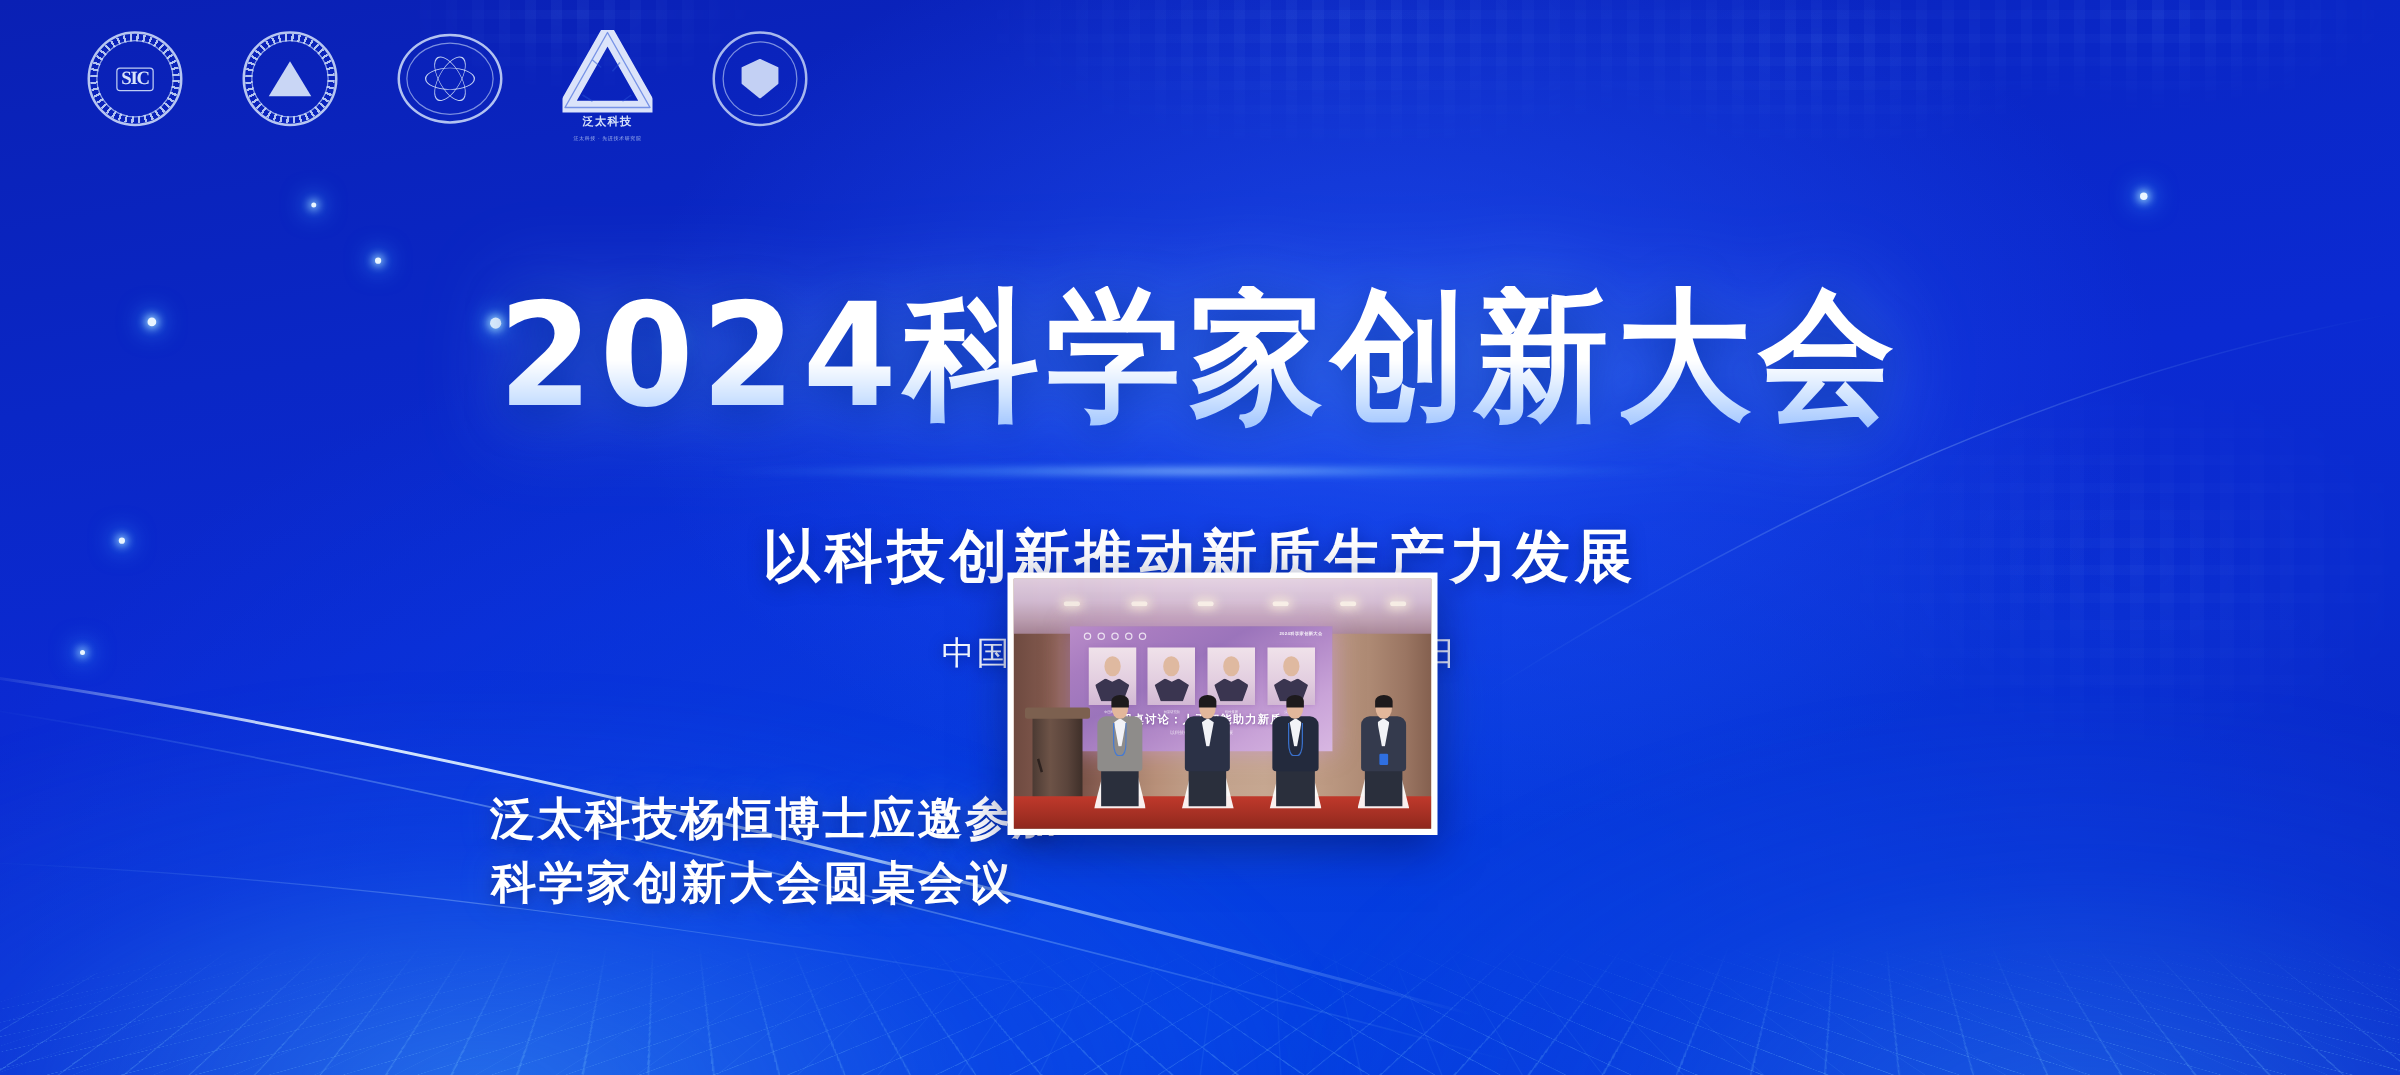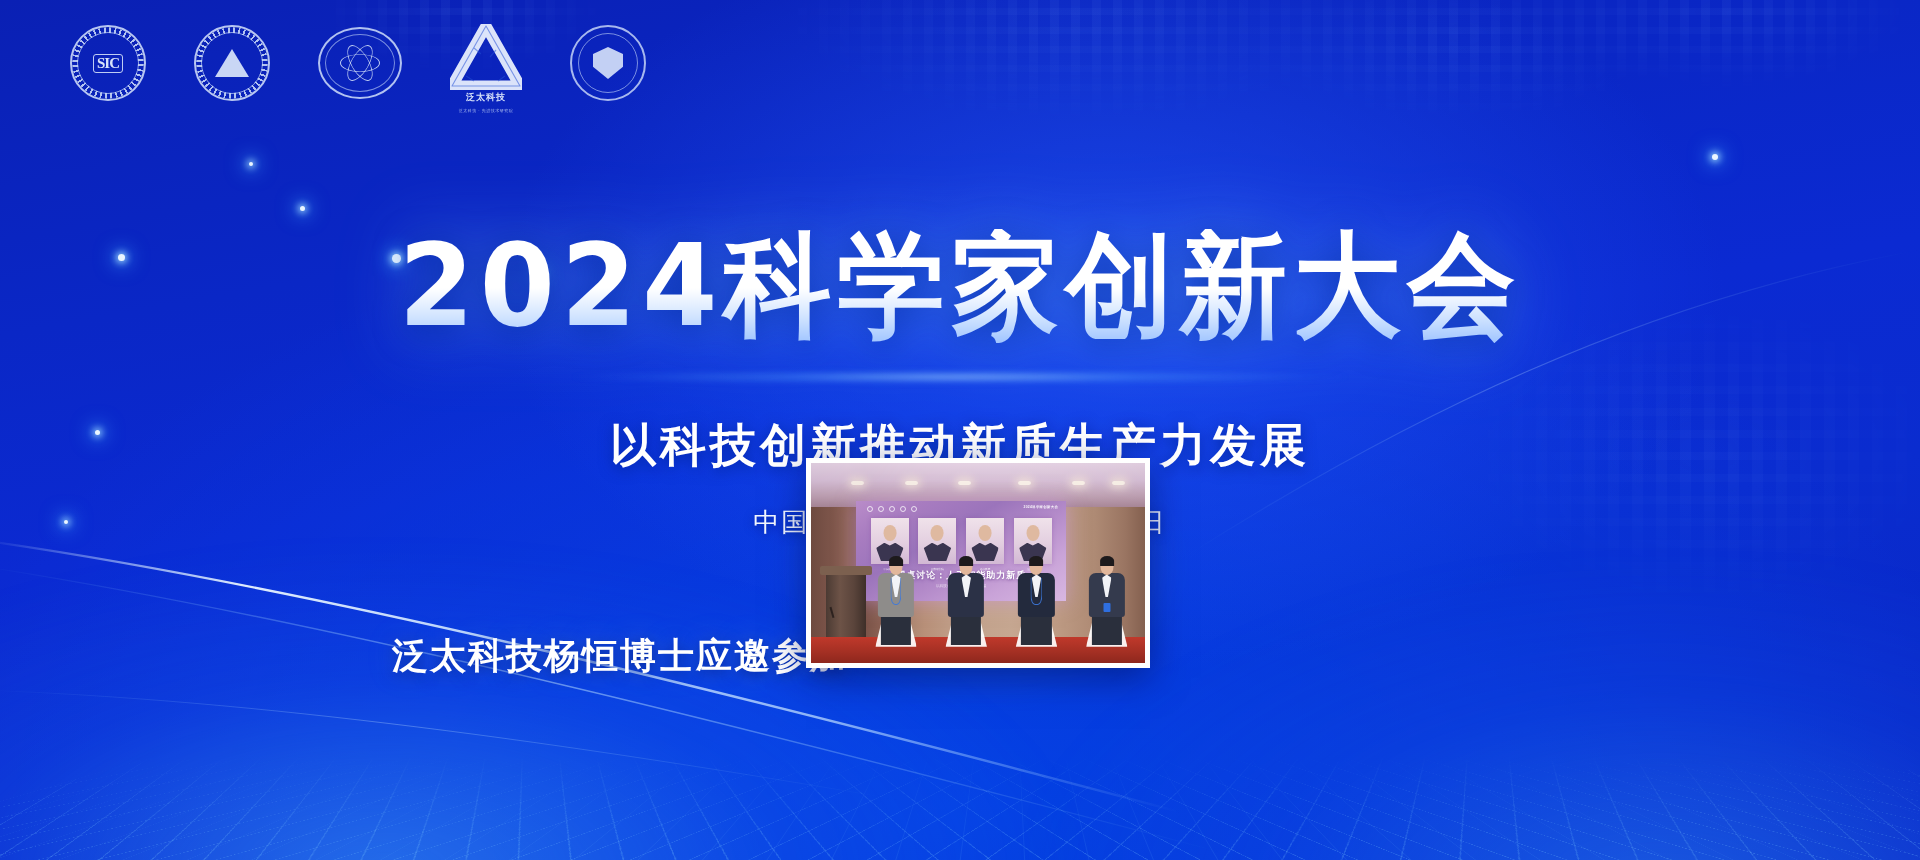--- a/index.html
+++ b/index.html
@@ -490,20 +490,21 @@
   <div class="title-wrap">
     <div class="main-title">2024科学家创新大会</div>
     <div class="title-underglow"></div>
   </div>
 
   <div class="subtitle">以科技创新推动新质生产力发展</div>
   <div class="dateline">中国·雄安  2024年12月13-15日</div>
 
   <div class="caption">
     <div>泛太科技杨恒博士应邀参加</div>
+    <div>科学家创新大会圆桌会议</div>
   </div>
 
   <div class="photo-glow"></div>
   <div class="photo">
     <div class="photo-inner">
       <div class="hall-wall"></div>
       <div class="ceiling">
         <div class="light" style="left:12%"></div>
         <div class="light" style="left:28%"></div>
         <div class="light" style="left:44%"></div>

